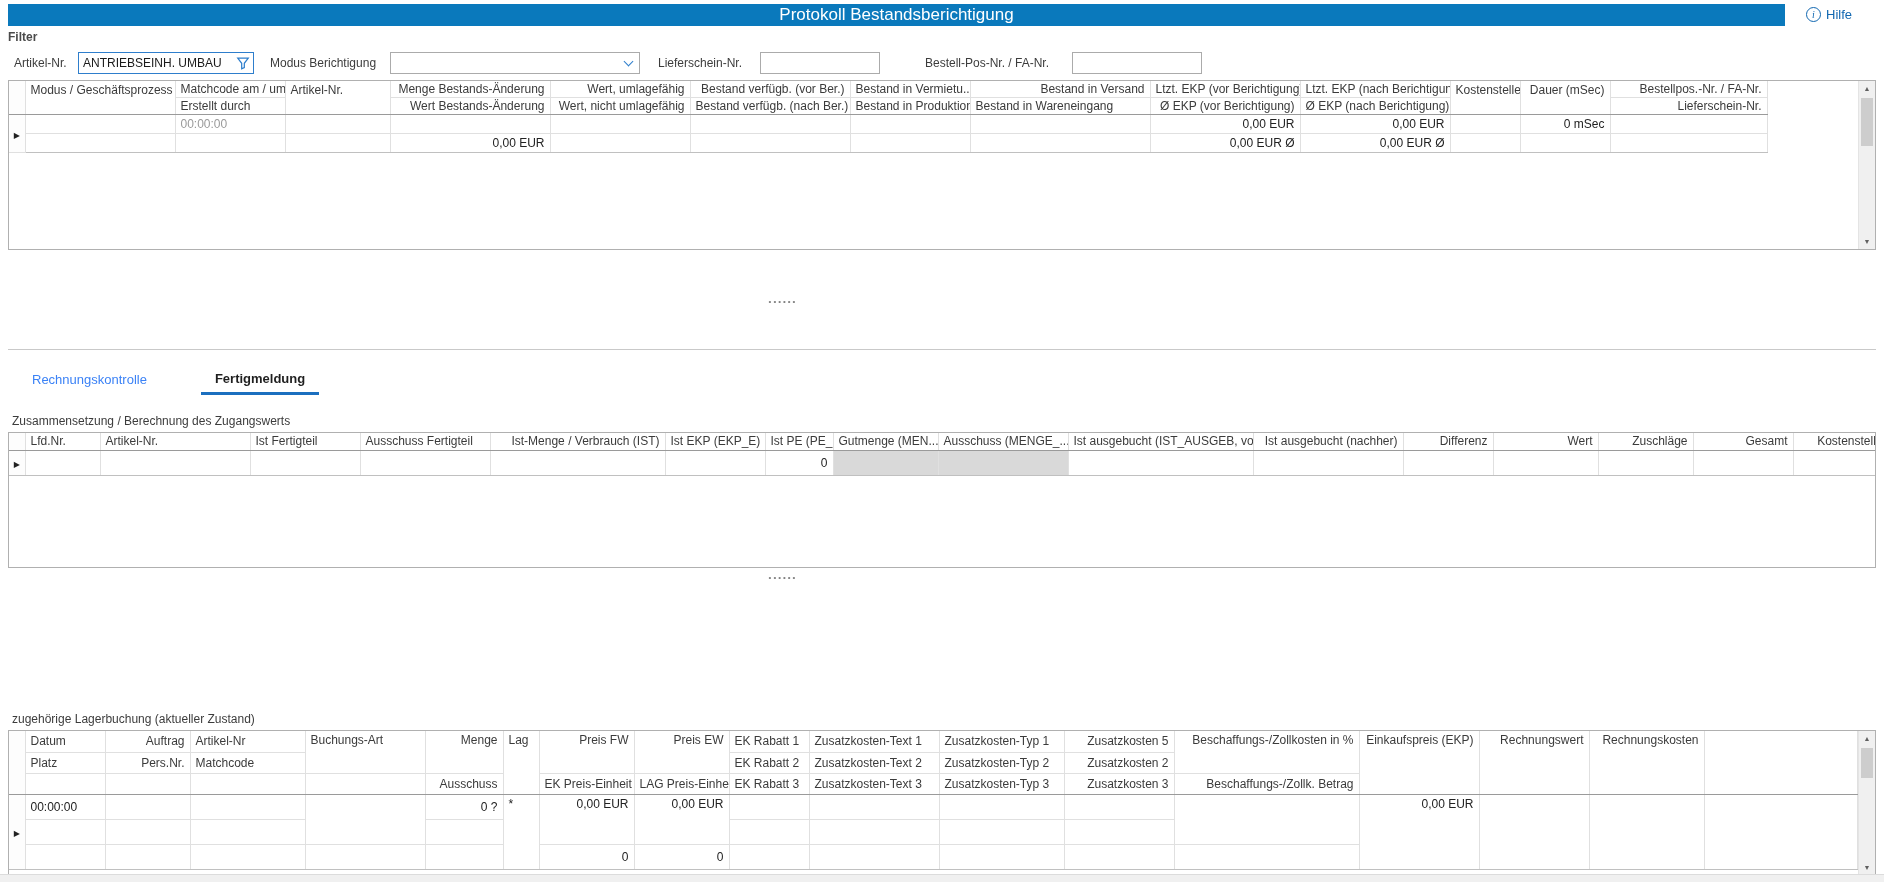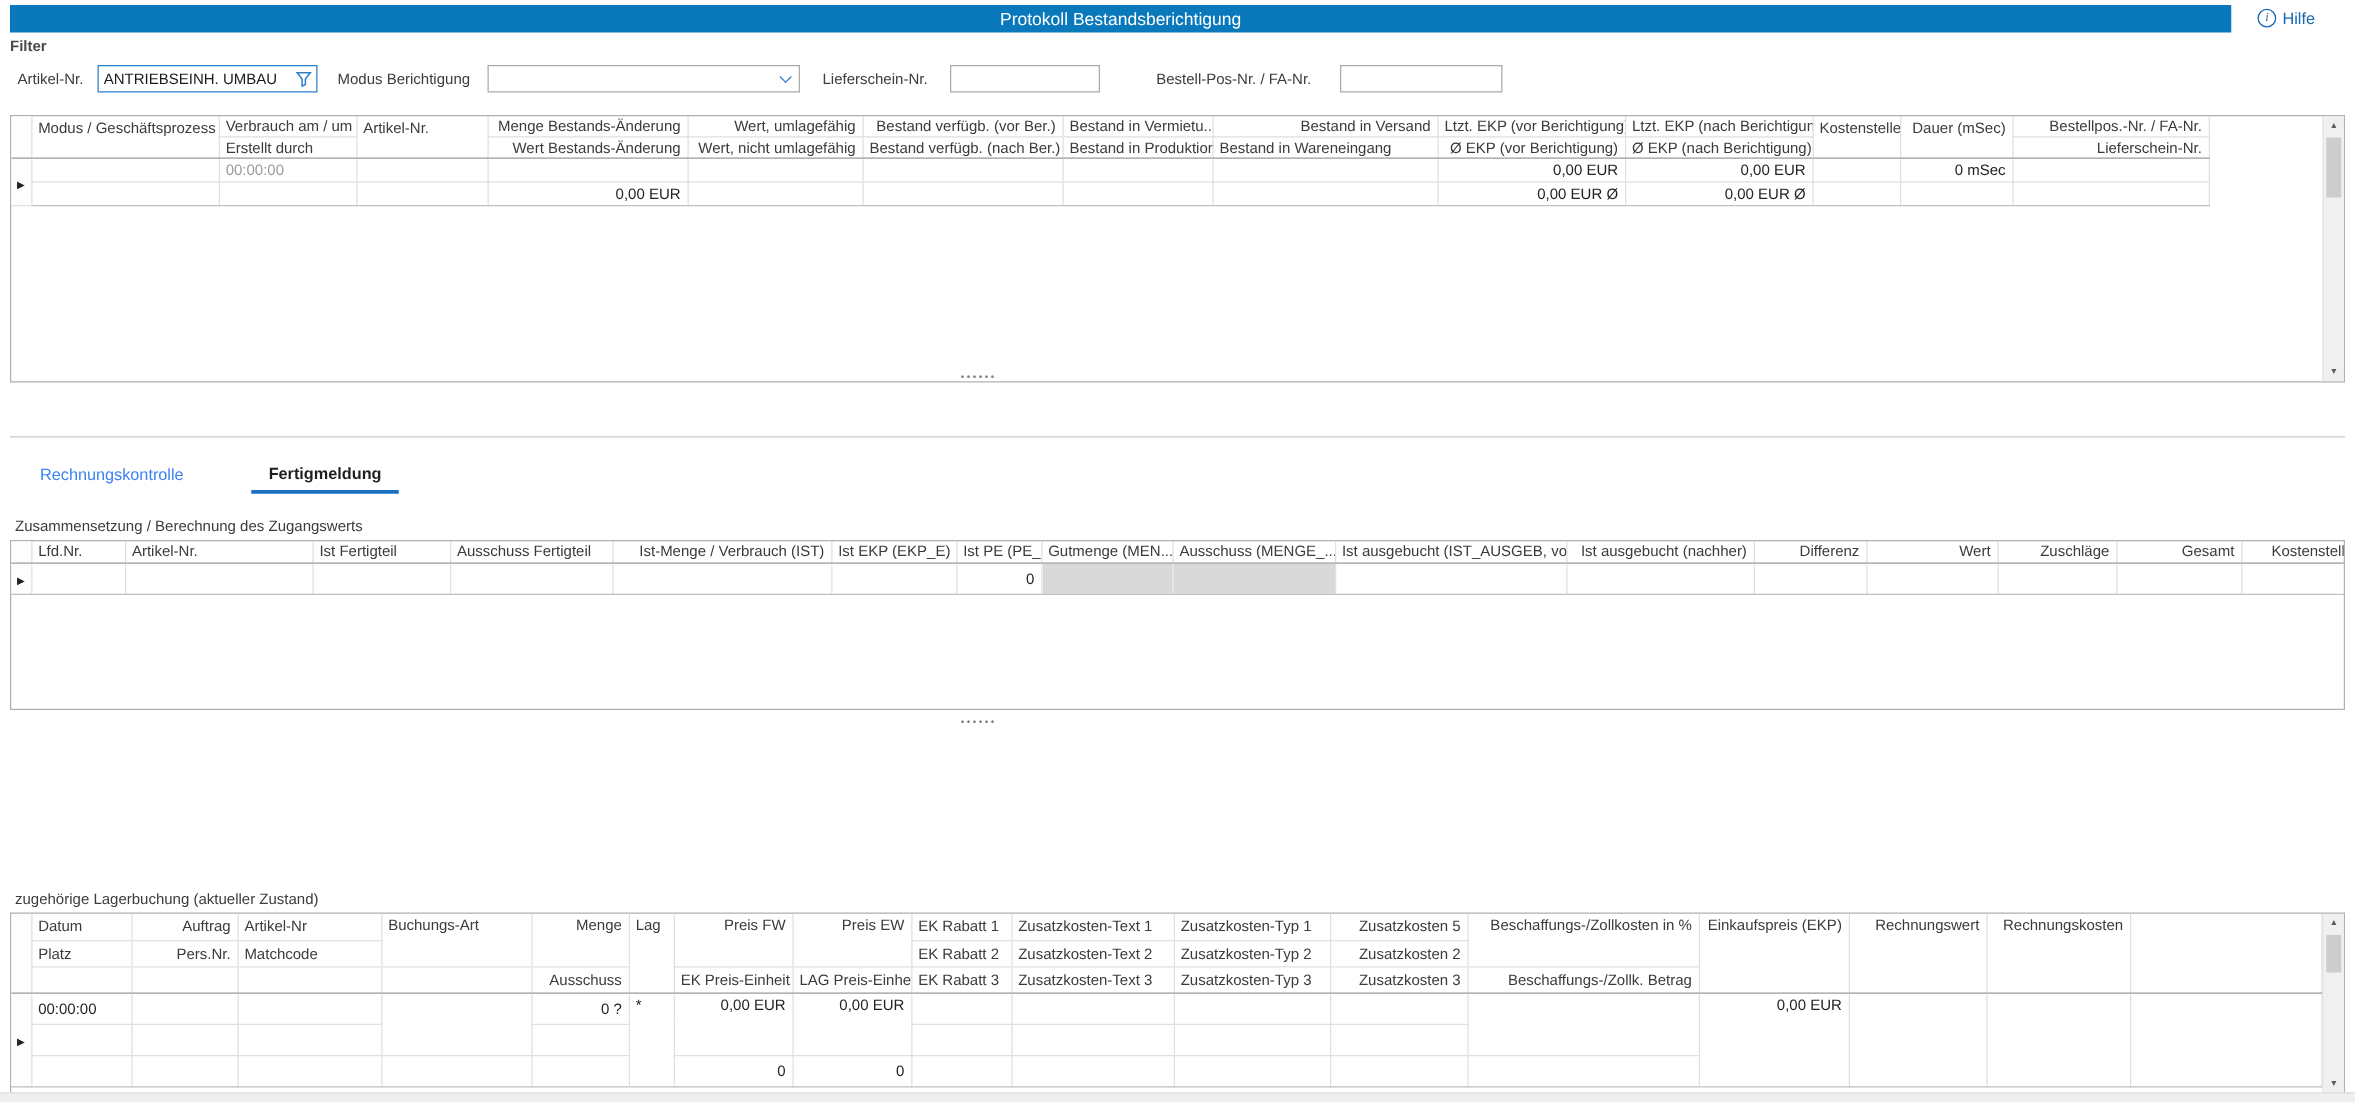--- a/index.html
+++ b/index.html
@@ -2,21 +2,21 @@
 <html><head>
 <meta charset="utf-8">
 <style>
   *{margin:0;padding:0;box-sizing:border-box}
   html,body{width:1884px;height:882px;background:#fff;overflow:hidden;
     font-family:"Liberation Sans",sans-serif;font-size:12px;color:#2e2e2e}
   body{position:relative}
 
   
   .titlebar{position:absolute;left:8px;top:4px;width:1777px;height:22px;
-    background:#0a79bc;color:#fff;text-align:center;line-height:22px;font-size:14px}
+    background:#0a79bc;color:#fff;text-align:center;line-height:22px;font-size:17px}
   .help{position:absolute;top:7px;left:1806px;color:#1067b1;font-size:13px;
     display:flex;align-items:center;gap:5px;cursor:pointer;white-space:nowrap}
   .i-circle{width:15px;height:15px;border:1px solid #1067b1;border-radius:50%;
     display:inline-flex;align-items:center;justify-content:center;font-size:10px;
     font-family:"Liberation Serif",serif;font-style:italic;line-height:1}
 
   
   .flabel{position:absolute;font-size:12px;color:#3c3c3c;white-space:nowrap}
   #filter-title{top:30px;left:8px;font-weight:bold;color:#4a4a4a}
   .lbl-artikel{top:56px;left:14px}
@@ -29,21 +29,21 @@
   #artikel-icon{position:absolute;top:56px;left:236px;width:14px;height:14px}
   #modus-box{left:390px;width:250px;display:flex;align-items:center;justify-content:space-between;cursor:pointer}
   #modus-value{flex:1}
   .chev{width:7px;height:7px;border-right:1.5px solid #2e7ecc;border-bottom:1.5px solid #2e7ecc;
     transform:rotate(45deg);margin:-3px 3px 0 0}
   #liefer-box{left:760px;width:120px}
   #bestell-box{left:1072px;width:130px}
 
   
   .gridbox{position:absolute;left:8px;width:1868px;border:1px solid #b0b0b0;background:#fff;overflow:hidden}
-  #grid1{top:92px;height:214px}
+  #grid1{top:80px;height:170px}
   #grid2{top:432px;height:136px}
   #grid3{top:730px;height:146px}
 
   table{border-collapse:collapse;table-layout:fixed}
   th,td{border-right:1px solid #e0e0e0;border-bottom:1px solid #e0e0e0;
     padding:1px 5px;font-weight:normal;white-space:nowrap;overflow:hidden;
     text-align:left;font-size:12px;color:#3b3b3b;vertical-align:middle}
   td{color:#222}
   th.vt,td.vt{vertical-align:top;padding-top:2px}
   .r{text-align:right}.c{}
@@ -129,21 +129,21 @@
       <col style="width:150px">
         <col style="width:150px">
         <col style="width:70px">
       <col style="width:90px">
         <col style="width:157px">
     </colgroup>
     <tbody>
         <tr>
       <th class="sel hb" rowspan="2"></th>
       <th class="vt hb" rowspan="2">Modus / Geschäftsprozess</th>
-      <th>Verbrauch am / um</th>
+      <th>Matchcode am / um</th>
       <th class="vt hb" rowspan="2">Artikel-Nr.</th>
       <th class="r">Menge Bestands-Änderung</th>
       <th class="r">Wert, umlagefähig</th>
       <th class="r">Bestand verfügb. (vor Ber.)</th>
       <th>Bestand in Vermietu...</th>
       <th class="r">Bestand in Versand</th>
       <th class="r">Ltzt. EKP (vor Berichtigung)</th>
       <th class="r">Ltzt. EKP (nach Berichtigung)</th>
       <th class="vt hb" rowspan="2">Kostenstelle</th>
       <th class="vt hb r" rowspan="2">Dauer (mSec)</th>

